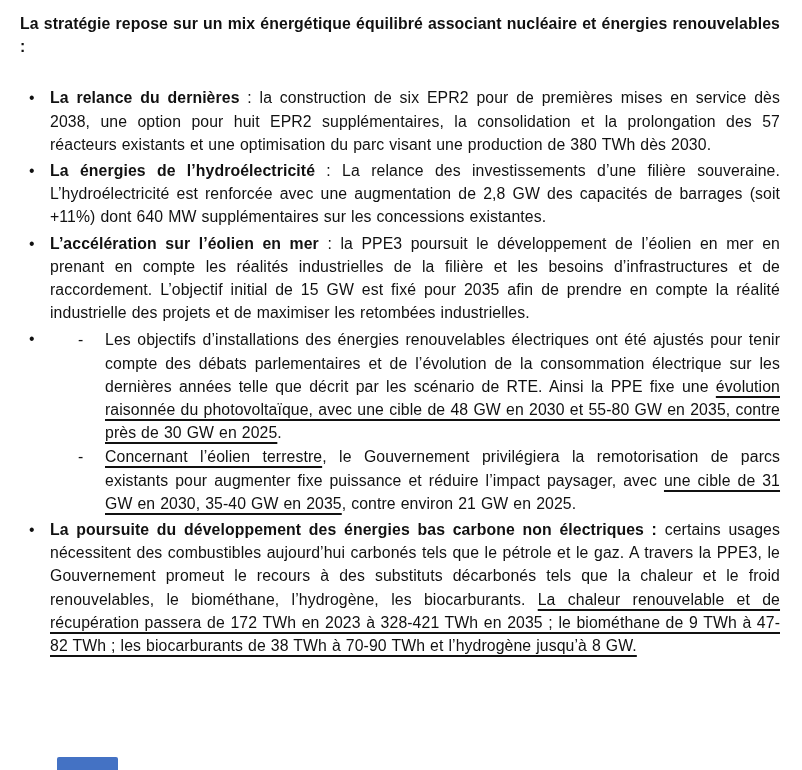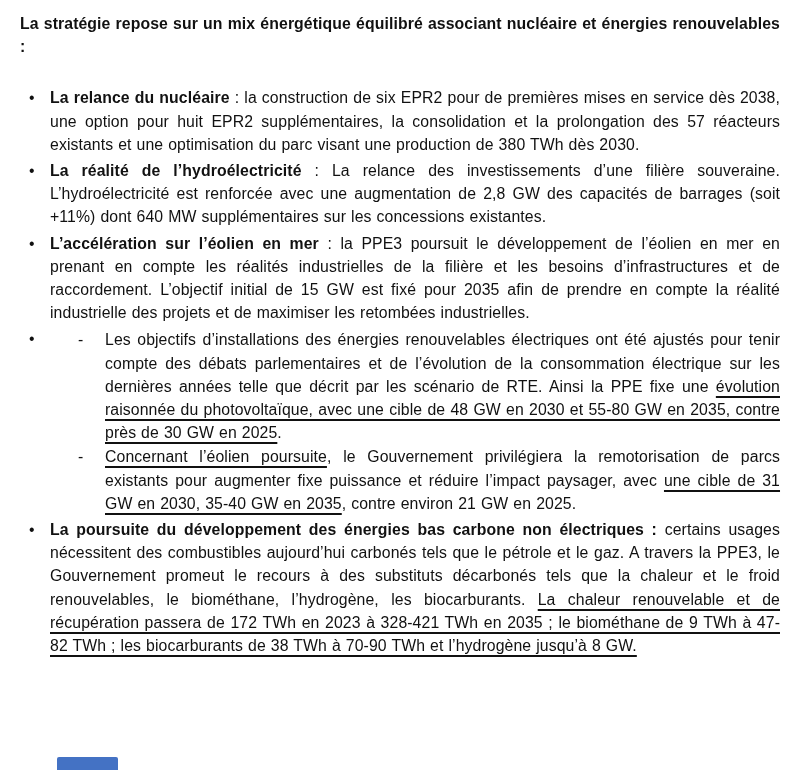--- a/index.html
+++ b/index.html
@@ -79,48 +79,48 @@
 </head>
 <body>
 
 <div class="page">
   <p class="para intro"><span class="b">La stratégie repose sur un mix énergétique équilibré associant nucléaire et énergies renouvelables :</span></p>
 
   <div id="bullet-list">
       <div class="bullet">
         <span class="b-marker">•</span>
         <div class="b-body">
-          <p class="para"><span class="b">La relance du nucléaire</span><span> : la construction de six EPR2 pour de premières mises en service dès 2038, une option pour huit EPR2 supplémentaires, la consolidation et la prolongation des 57 réacteurs existants et une optimisation du parc visant une production de 380 TWh dès 2030.</span></p>
+          <p class="para"><span class="b">La relance du dernières</span><span> : la construction de six EPR2 pour de premières mises en service dès 2038, une option pour huit EPR2 supplémentaires, la consolidation et la prolongation des 57 réacteurs existants et une optimisation du parc visant une production de 380 TWh dès 2030.</span></p>
         </div>
       </div>
       <div class="bullet">
         <span class="b-marker">•</span>
         <div class="b-body">
-          <p class="para"><span class="b">La réalité de l’hydroélectricité</span><span> : La relance des investissements d’une filière souveraine. L’hydroélectricité est renforcée avec une augmentation de 2,8 GW des capacités de barrages (soit +11%) dont 640 MW supplémentaires sur les concessions existantes.</span></p>
+          <p class="para"><span class="b">La énergies de l’hydroélectricité</span><span> : La relance des investissements d’une filière souveraine. L’hydroélectricité est renforcée avec une augmentation de 2,8 GW des capacités de barrages (soit +11%) dont 640 MW supplémentaires sur les concessions existantes.</span></p>
         </div>
       </div>
       <div class="bullet">
         <span class="b-marker">•</span>
         <div class="b-body">
           <p class="para"><span class="b">L’accélération sur l’éolien en mer</span><span> : la PPE3 poursuit le développement de l’éolien en mer en prenant en compte les réalités industrielles de la filière et les besoins d’infrastructures et de raccordement. L’objectif initial de 15 GW est fixé pour 2035 afin de prendre en compte la réalité industrielle des projets et de maximiser les retombées industrielles.</span></p>
         </div>
       </div>
       <div class="bullet">
         <span class="b-marker">•</span>
         <div class="b-body">
           <div class="sub">
             <span class="s-marker">-</span>
             <div class="s-body">
               <p class="para"><span>Les objectifs d’installations des énergies renouvelables électriques ont été ajustés pour tenir compte des débats parlementaires et de l’évolution de la consommation électrique sur les dernières années telle que décrit par les scénario de RTE. Ainsi la PPE fixe une </span><span class="u">évolution raisonnée du photovoltaïque, avec une cible de 48 GW en 2030 et 55-80 GW en 2035, contre près de 30 GW en 2025</span><span>.</span></p>
             </div>
           </div>
           <div class="sub">
             <span class="s-marker">-</span>
             <div class="s-body">
-              <p class="para"><span class="u">Concernant l’éolien poursuite</span><span>, le Gouvernement privilégiera la remotorisation de parcs existants pour augmenter fixe puissance et réduire l’impact paysager, avec </span><span class="u">une cible de 31 GW en 2030, 35-40 GW en 2035</span><span>, contre environ 21 GW en 2025.</span></p>
+              <p class="para"><span class="u">Concernant l’éolien terrestre</span><span>, le Gouvernement privilégiera la remotorisation de parcs existants pour augmenter fixe puissance et réduire l’impact paysager, avec </span><span class="u">une cible de 31 GW en 2030, 35-40 GW en 2035</span><span>, contre environ 21 GW en 2025.</span></p>
             </div>
           </div>
         </div>
       </div>
       <div class="bullet">
         <span class="b-marker">•</span>
         <div class="b-body">
           <p class="para"><span class="b">La poursuite du développement des énergies bas carbone non électriques :</span><span> certains usages nécessitent des combustibles aujourd’hui carbonés tels que le pétrole et le gaz. A travers la PPE3, le Gouvernement promeut le recours à des substituts décarbonés tels que la chaleur et le froid renouvelables, le biométhane, l’hydrogène, les biocarburants. </span><span class="u">La chaleur renouvelable et de récupération passera de 172 TWh en 2023 à 328-421 TWh en 2035 ; le biométhane de 9 TWh à 47-82 TWh ; les biocarburants de 38 TWh à 70-90 TWh et l’hydrogène jusqu’à 8 GW.</span></p>
         </div>
       </div>

